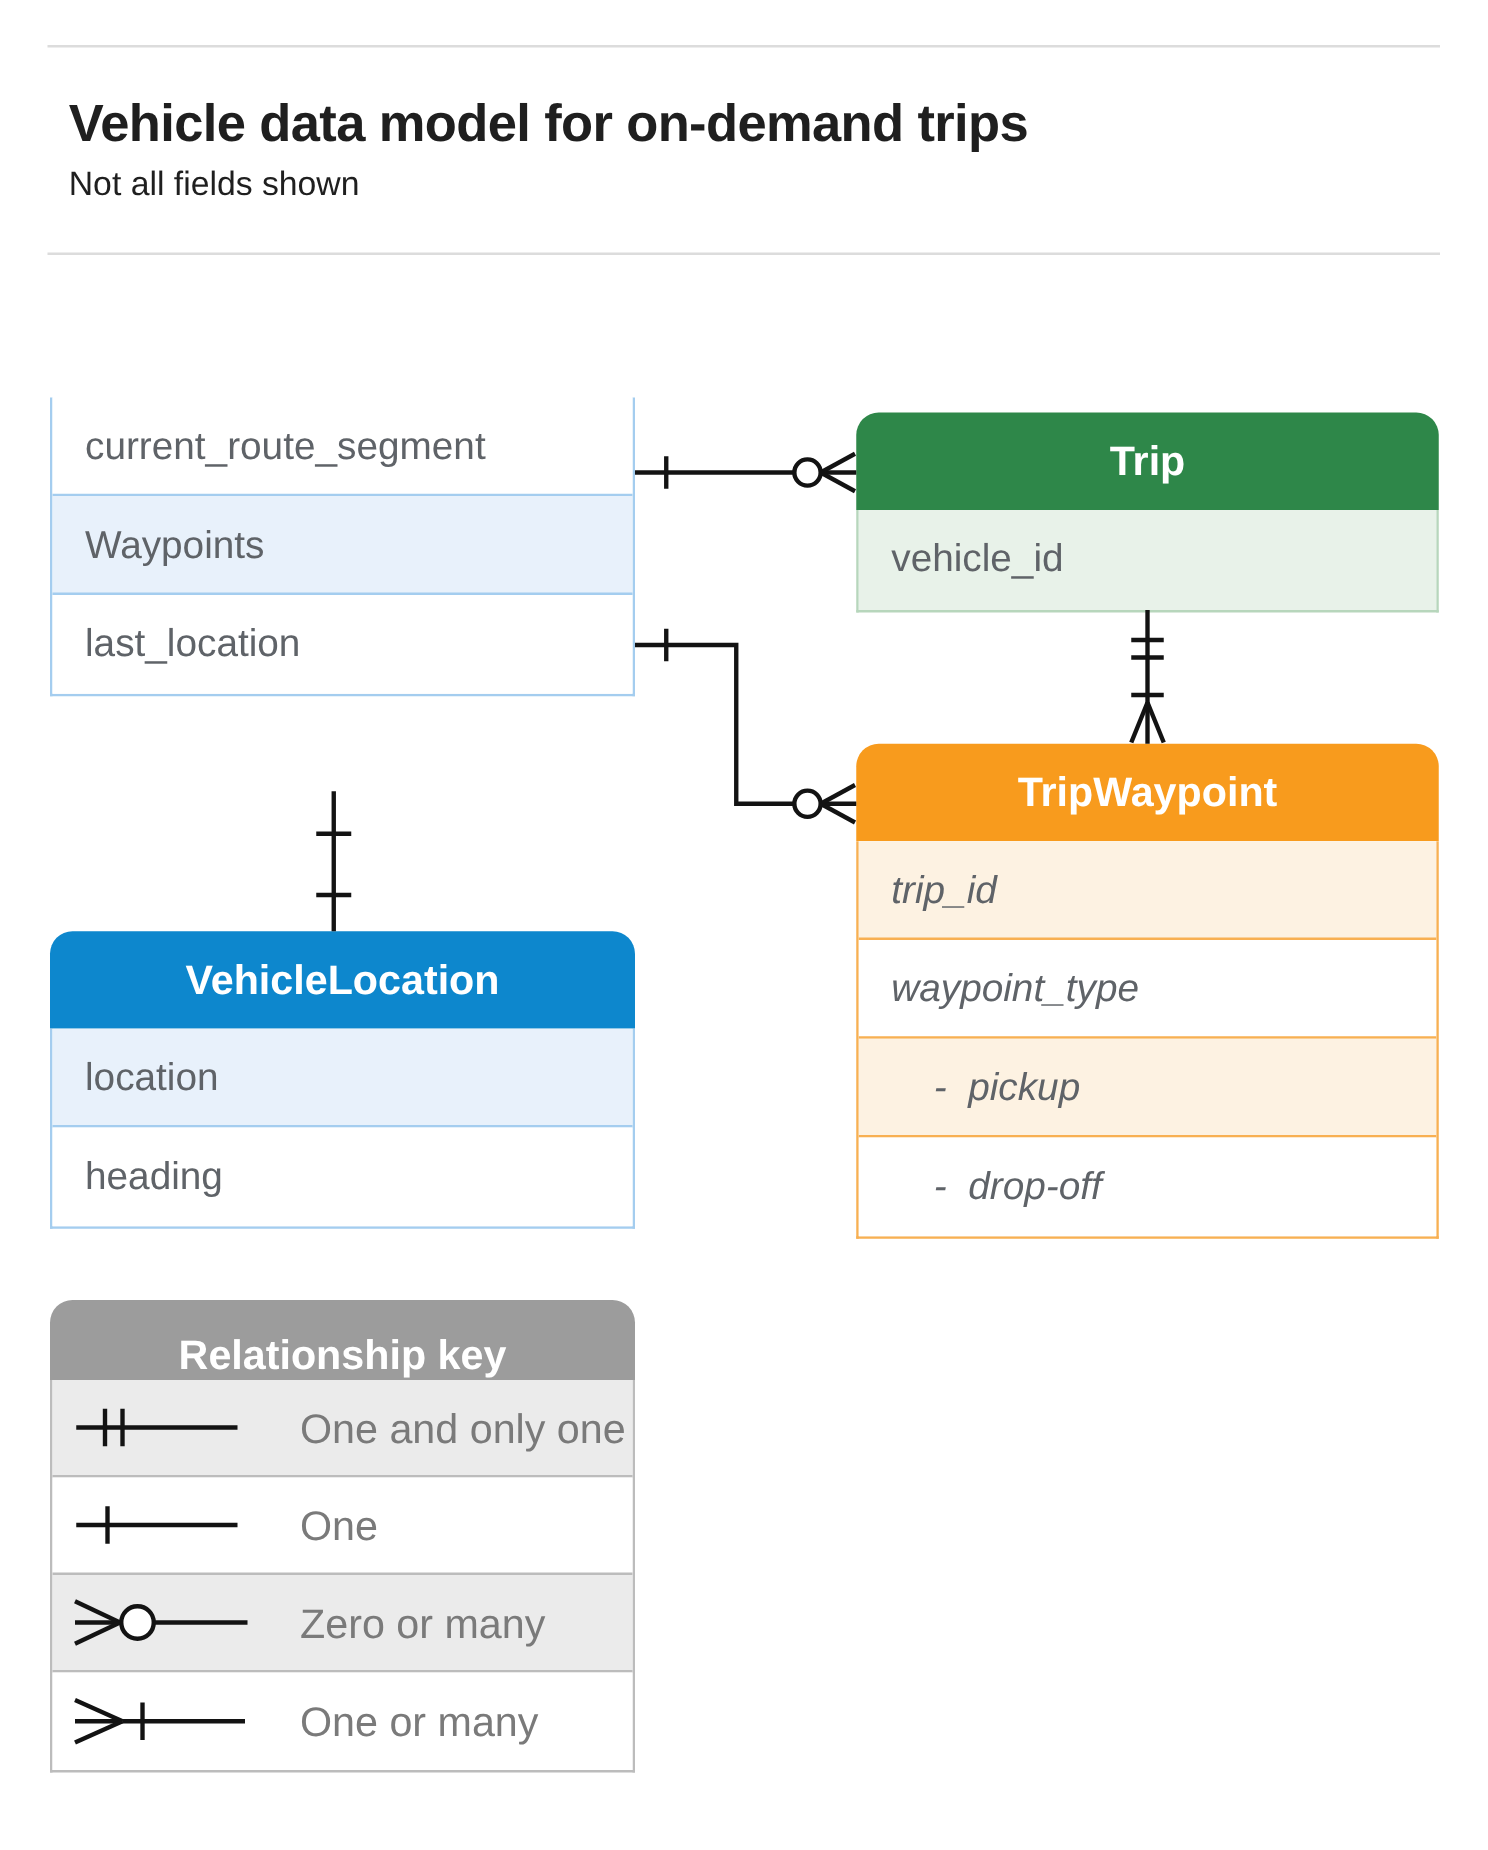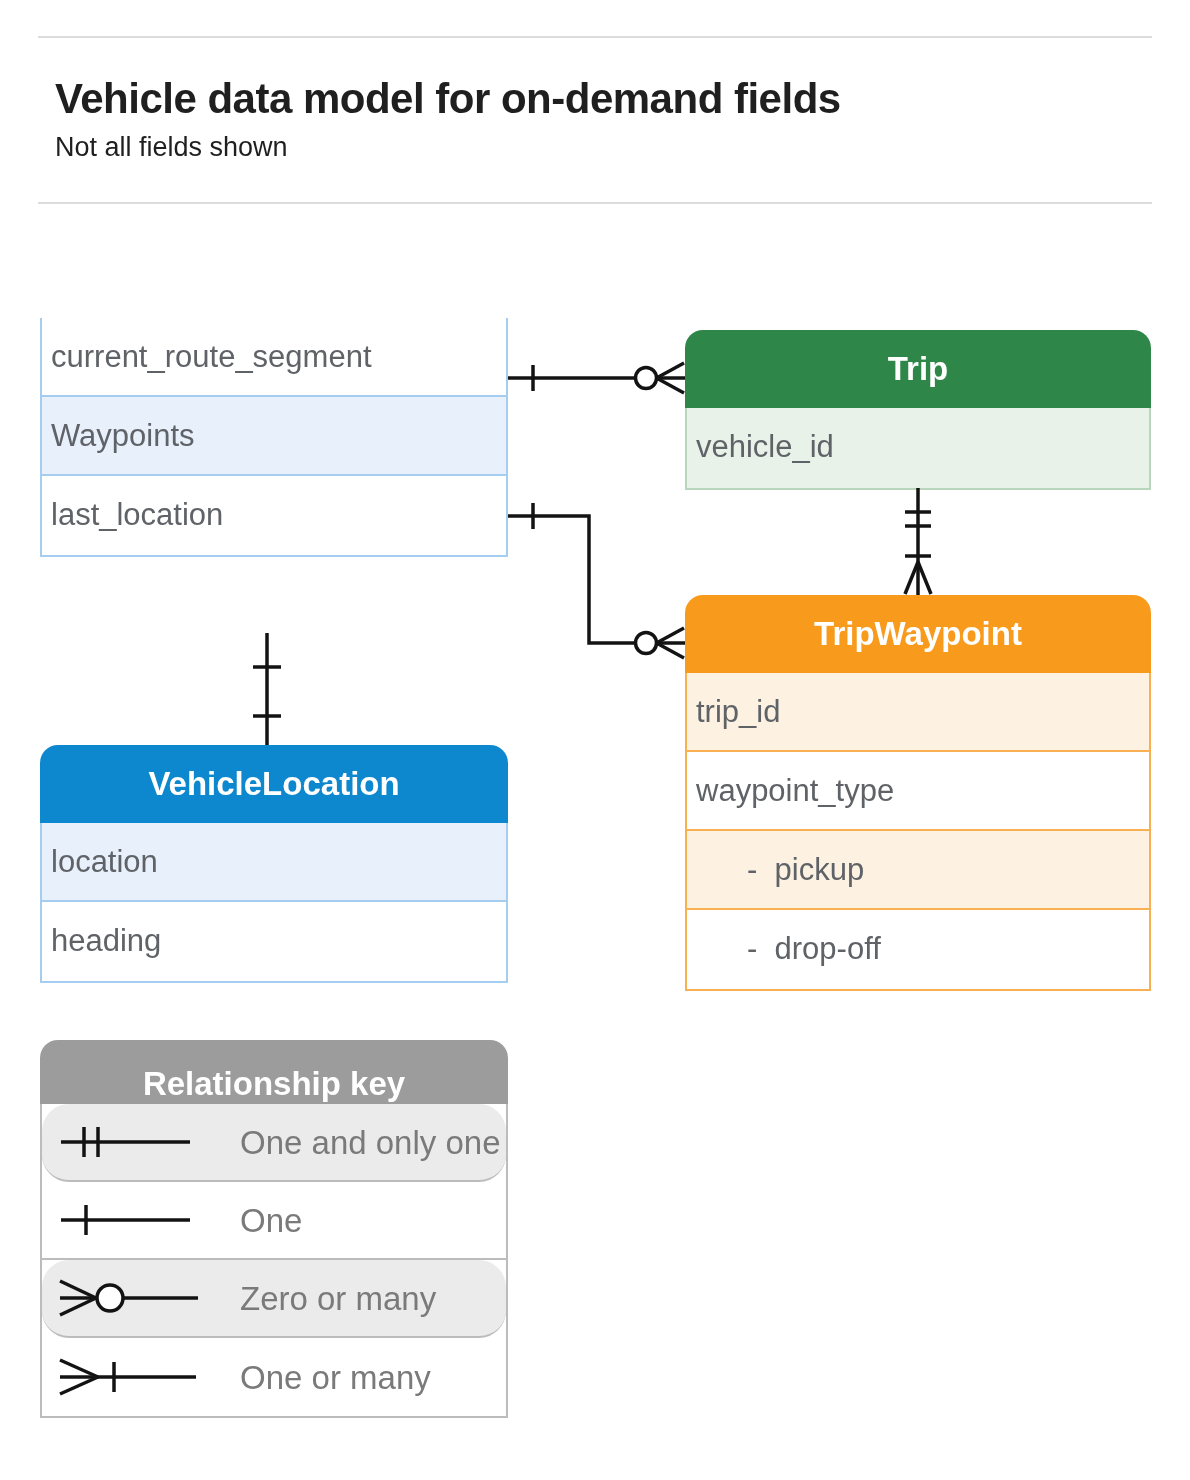--- a/index.html
+++ b/index.html
@@ -25,47 +25,47 @@
 
   .entity{position:absolute;z-index:1;}
   .entity .hdr{
     height:78px;line-height:78px;text-align:center;
     color:#ffffff;font-size:33px;font-weight:700;
     border-radius:18px 18px 0 0;
   }
   .entity .rows{border-style:solid;border-width:0 2px 2px 2px;background:#fff;}
   .entity .row{
     box-sizing:border-box;height:79px;line-height:77px;
-    padding-left:9px;font-size:31px;color:var(--text_field);
+    padding-left:26px;font-size:31px;color:var(--text_field);
     border-bottom:2px solid transparent;background:#ffffff;
     white-space:pre;overflow:hidden;
   }
   .entity .row:last-child{border-bottom:none;}
   .entity .row.indent{padding-left:60px;}
 
   
   .theme-blue .hdr{background:var(--blue);}
   .theme-blue .rows{border-color:var(--blue_border);}
   .theme-blue .row{border-bottom-color:var(--blue_border);}
   .theme-blue .row.tint{background:var(--blue_tint);}
 
   .theme-green .hdr{background:var(--green);}
   .theme-green .rows{border-color:var(--green_border);}
   .theme-green .row{border-bottom-color:var(--green_border);height:80px;line-height:78px;}
   .theme-green .row.tint{background:var(--green_tint);}
 
   .theme-orange .hdr{background:var(--orange);}
-  .theme-orange .rows{border-color:var(--orange_border);}
+  .theme-orange .rows{border-color:var(--orange_border);font-style:italic;}
   .theme-orange .row{border-bottom-color:var(--orange_border);}
   .theme-orange .row.tint{background:var(--orange_tint);}
 
   .theme-gray .hdr{background:var(--gray);height:64px;line-height:88px;}
   .theme-gray .rows{border-color:var(--gray_border);}
   .theme-gray .row{border-bottom-color:var(--gray_border);height:78px;}
-  .theme-gray .row.tint{background:var(--gray_tint);border-radius:27px;}
+  .theme-gray .row.tint{background:var(--gray_tint);}
 
   #ent-vehicle{left:40px;top:318px;width:468px;}
   #ent-trip{left:685px;top:330px;width:466px;}
   #ent-tripwaypoint{left:685px;top:595px;width:466px;}
   #ent-vehiclelocation{left:40px;top:745px;width:468px;}
   #legend{left:40px;top:1040px;width:468px;}
 
   .legend-row{display:flex;align-items:center;padding-left:0 !important;}
   .legend-row svg{margin-left:16px;flex:0 0 auto;}
   .legend-label{
@@ -76,21 +76,21 @@
   .stroke{stroke:var(--line);stroke-width:3.5;fill:none;}
   .dot{stroke:var(--line);stroke-width:3.5;fill:#ffffff;}
   .lstroke{stroke:var(--line);stroke-width:3.5;fill:none;}
 </style>
 </head>
 <body>
 
 <div class="canvas">
 
   <div class="rule rule-top"></div>
-  <h1 class="page-title">Vehicle data model for on-demand fields</h1>
+  <h1 class="page-title">Vehicle data model for on-demand trips</h1>
   <div class="page-subtitle">Not all fields shown</div>
   <div class="rule rule-sub"></div>
 
   <div class="entity theme-blue" id="ent-vehicle">
     <div class="rows">
       <div class="row">current_route_segment</div>
       <div class="row tint">Waypoints</div>
       <div class="row">last_location</div>
     </div>
   </div>

